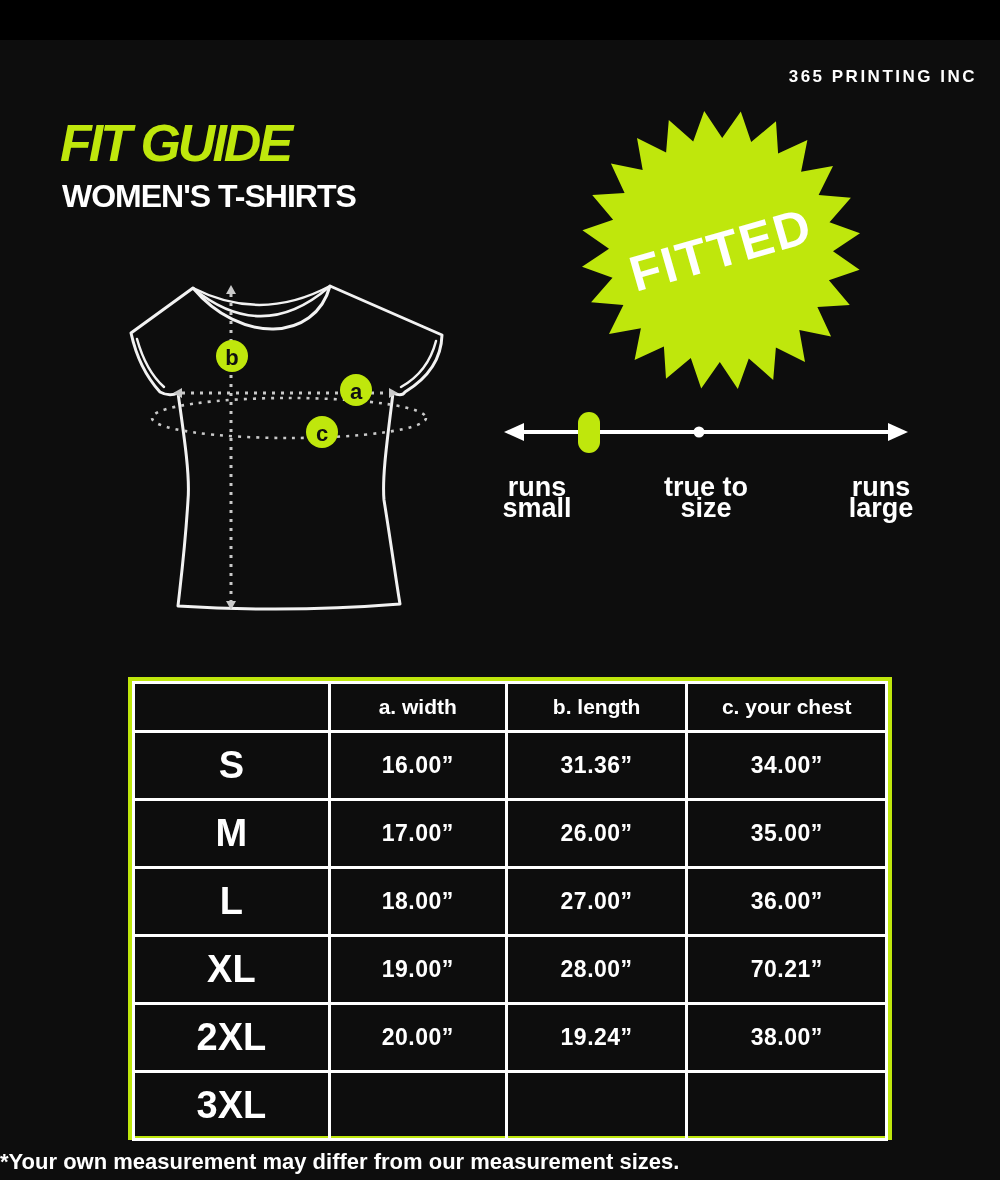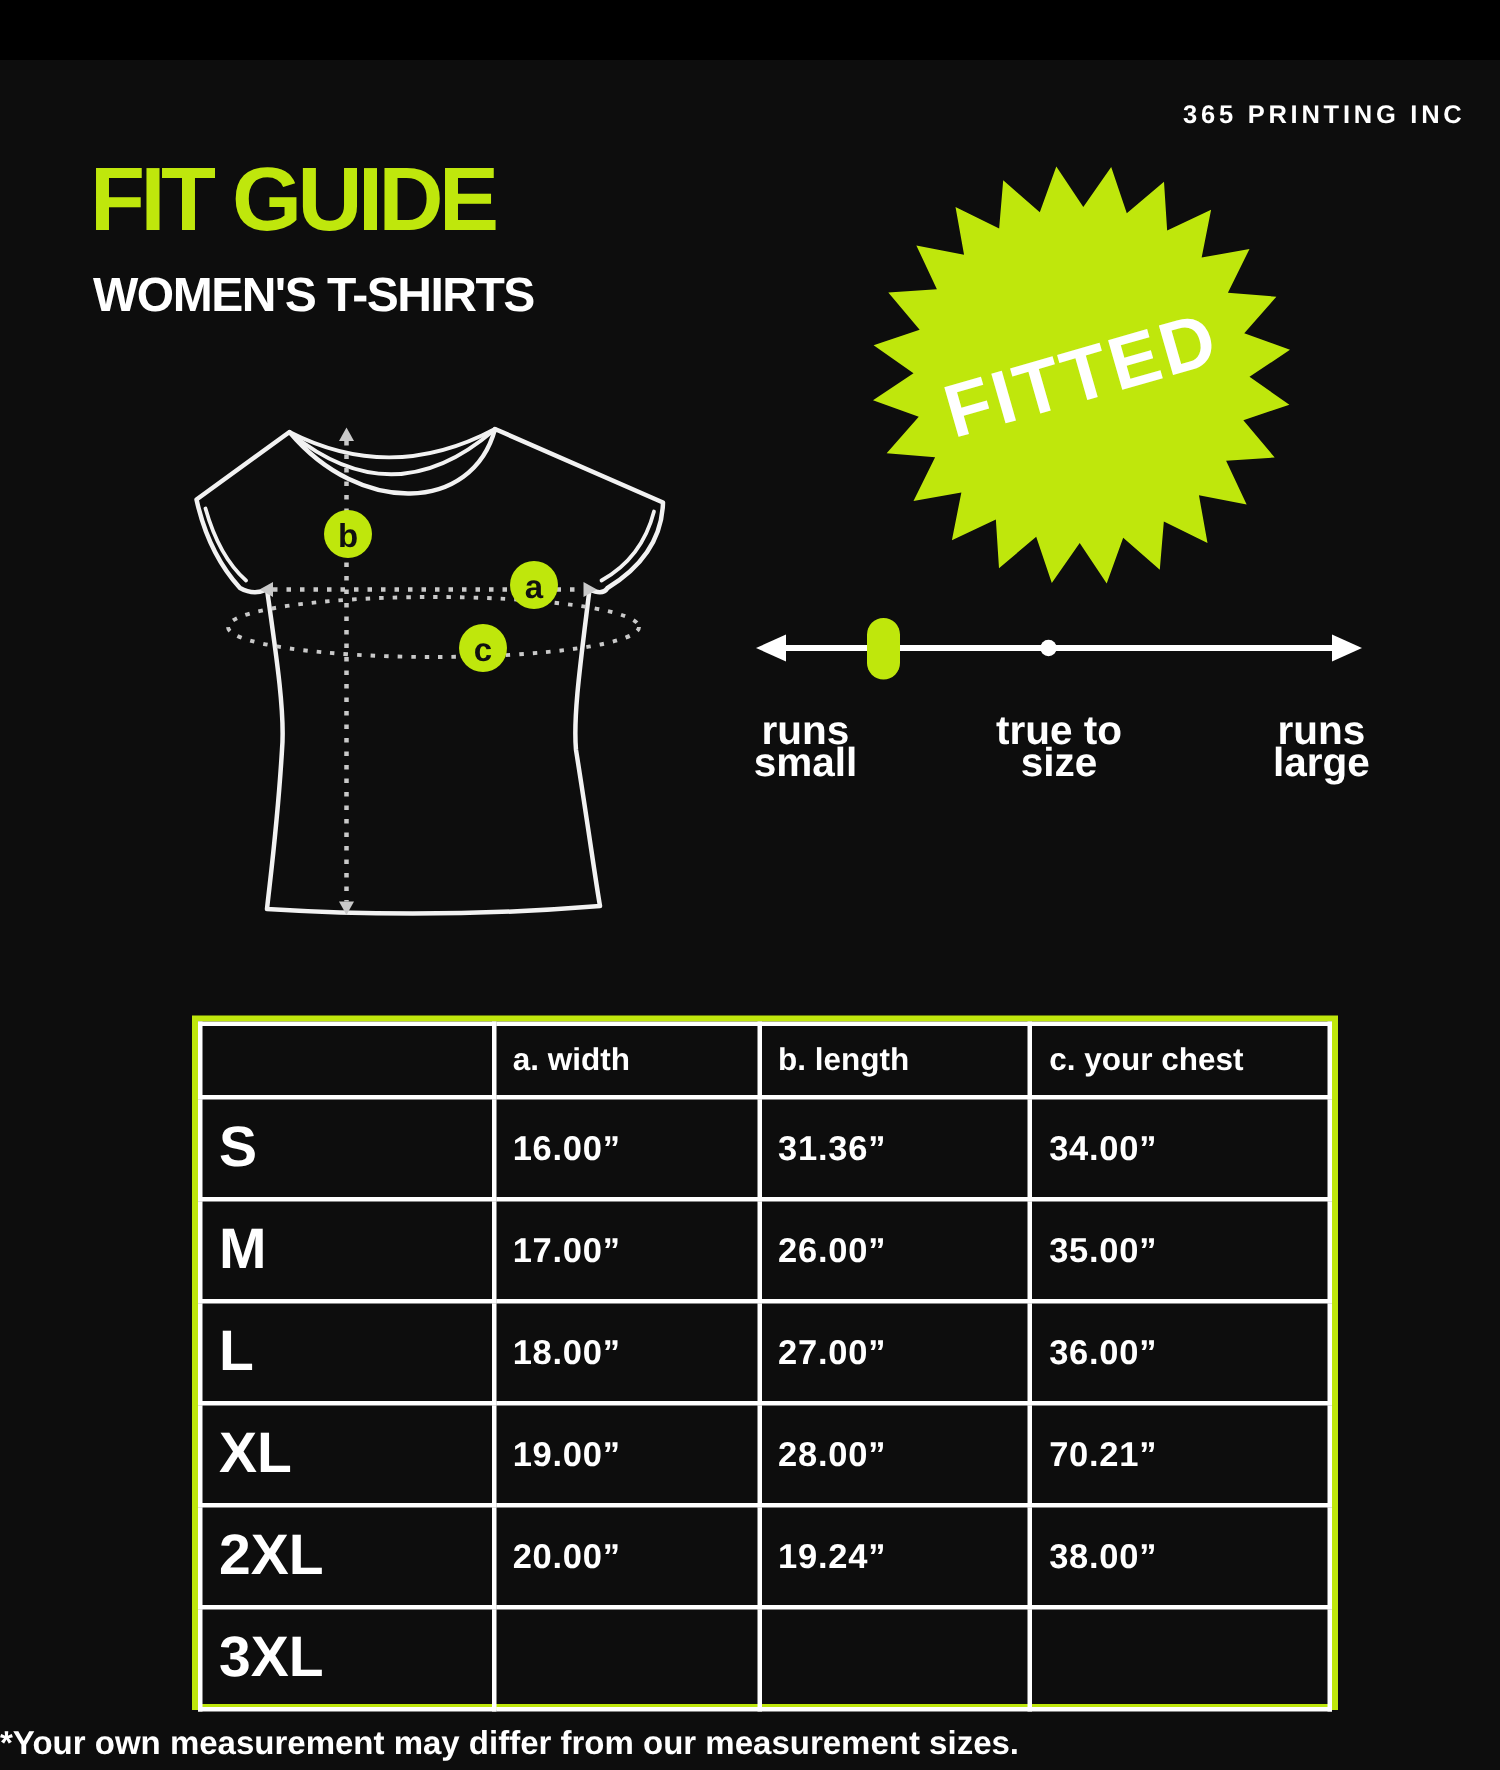--- a/index.html
+++ b/index.html
@@ -12,22 +12,22 @@
   body{font-family:"Liberation Sans","DejaVu Sans",sans-serif;}
   .page{
     position:relative;width:1000px;height:1180px;background:var(--bg);
     overflow:hidden;font-weight:700;color:var(--white);margin-top:40px;
   }
   .brand{
     position:absolute;top:27px;right:23px;font-size:17px;letter-spacing:2.5px;
     color:var(--white);white-space:nowrap;
   }
   .title{
-    position:absolute;left:60px;top:58px;width:380px;font-size:60px;
-    letter-spacing:-3px;color:var(--green);white-space:nowrap;
+    position:absolute;left:60px;top:73px;width:380px;font-size:52px;
+    letter-spacing:-3px;color:var(--green);white-space:nowrap;font-style:italic;
   }
   .subtitle{
     position:absolute;left:62px;top:138px;width:371px;text-align:left;
     font-size:32px;letter-spacing:-1px;color:var(--white);white-space:nowrap;
   }
   .tshirt-svg{position:absolute;left:120px;top:232px;}
   .badge-svg{position:absolute;left:576px;top:65px;}
   .scale-svg{position:absolute;left:502px;top:368px;}
   .scale-label{
     position:absolute;top:437px;width:160px;text-align:center;
@@ -37,21 +37,21 @@
   .scale-label.l2{left:626px;}
   .scale-label.l3{left:801px;}
   .size-table-wrap{
     position:absolute;left:128px;top:637px;width:764px;height:463px;
     border:4px solid var(--green);box-sizing:border-box;background:var(--bg);
   }
   table.size-table{
     width:100%;height:100%;border-collapse:collapse;table-layout:fixed;
   }
   .size-table th,.size-table td{
-    border:3px solid var(--white);text-align:left;vertical-align:middle;
+    border:3px solid var(--white);text-align:center;vertical-align:middle;
     color:var(--white);padding:11px;
   }
   .size-table th{font-size:21px;font-weight:700;}
   .size-table td.size-cell{font-size:38px;font-weight:700;}
   .size-table td.val-cell{font-size:23px;font-weight:700;letter-spacing:0.5px;}
   .size-table tr{height:14.28%;}
   .footnote{
     position:absolute;left:0;top:1109px;width:864px;
     font-size:22px;color:var(--white);
   }

